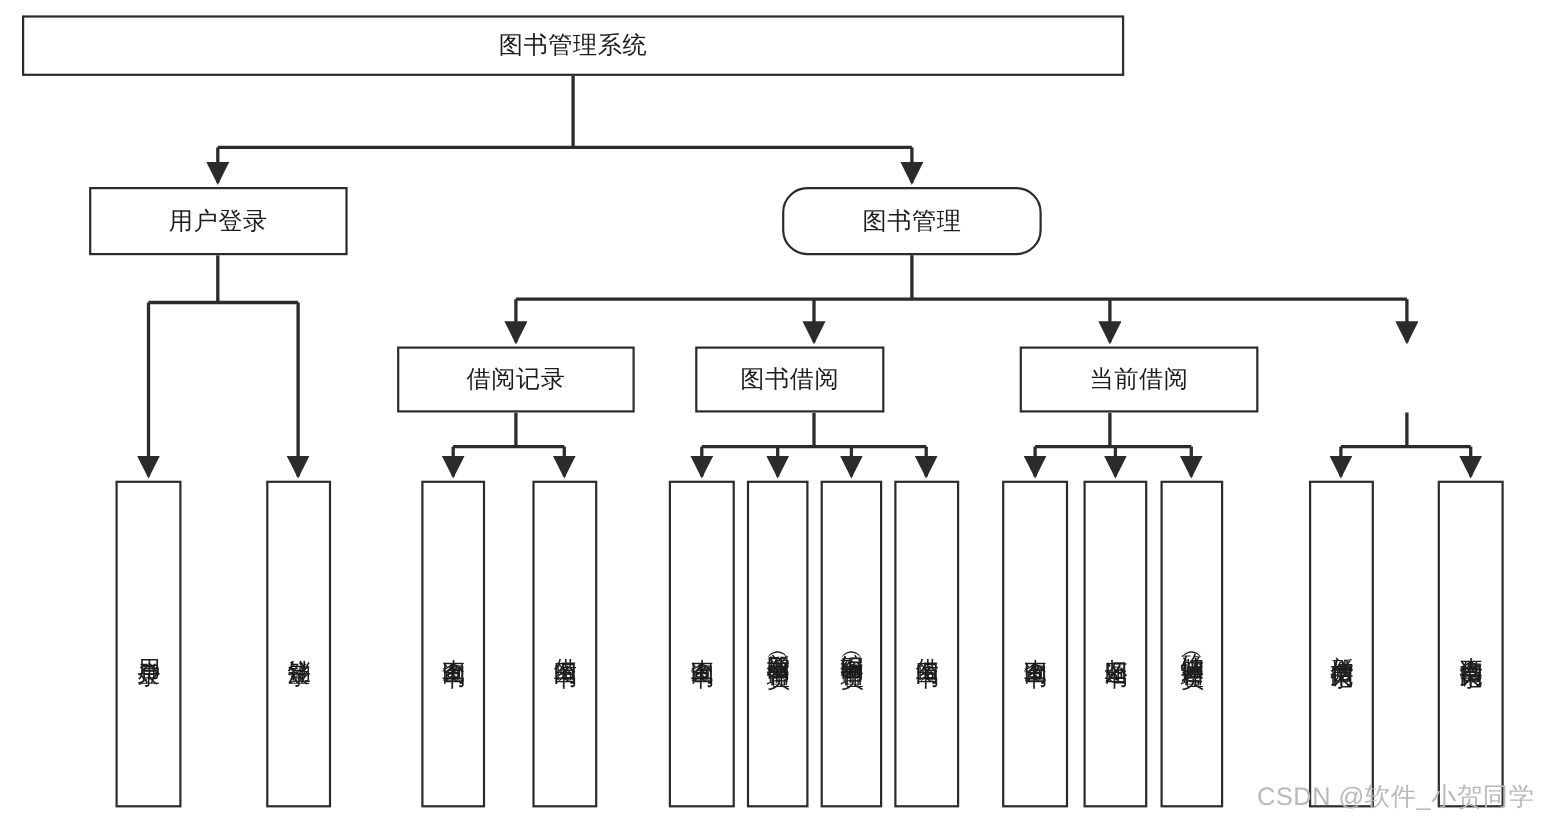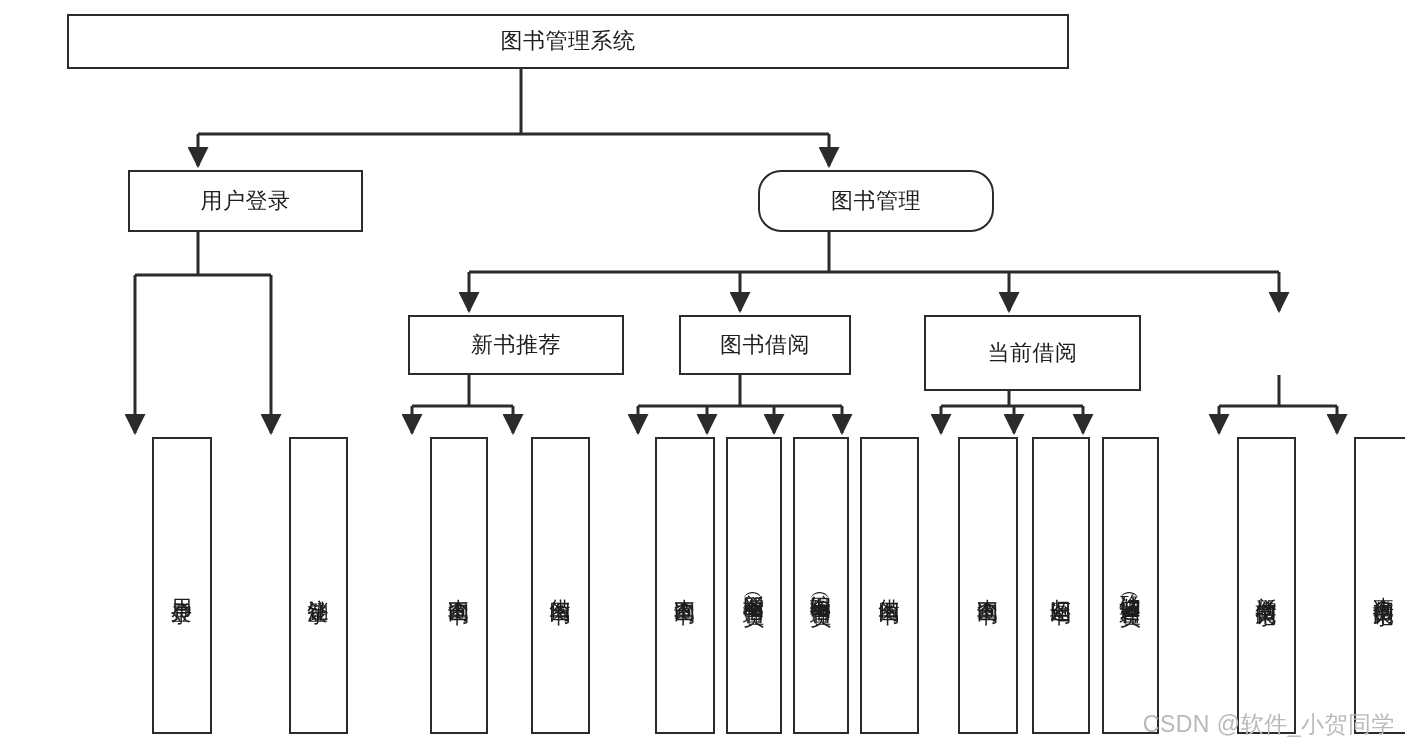--- a/index.html
+++ b/index.html
@@ -33,21 +33,20 @@
     background: #ffffff;
     color: #1d1d1d;
     display: flex;
     align-items: center;
     justify-content: center;
     text-align: center;
     font-size: 22px;
     line-height: 1.12;
     letter-spacing: 0.5px;
     z-index: 2;
-    margin-left: 47px;
   }
   .node.horiz {
     writing-mode: horizontal-tb;
   }
   .node.vert {
     writing-mode: vertical-rl;
     text-orientation: upright;
     font-size: 21px;
     letter-spacing: 2px;
     line-height: 1.0;
@@ -129,26 +128,26 @@
   </div>
 
   <div class="node horiz" style="left:81px; top:170px; width:235px; height:62px;">
     <span>用户登录</span>
   </div>
   <div class="node horiz" style="left:711px; top:170px; width:236px; height:62px;border-radius:23px;">
     <span>图书管理</span>
   </div>
 
   <div class="node horiz" style="left:361px; top:315px; width:216px; height:60px;">
-    <span>新书推荐</span>
+    <span>借阅记录</span>
   </div>
   <div class="node horiz" style="left:632px; top:315px; width:172px; height:60px;">
     <span>图书借阅</span>
   </div>
-  <div class="node horiz" style="left:877px; top:315px; width:217px; height:76px;">
+  <div class="node horiz" style="left:927px; top:315px; width:217px; height:60px;">
     <span>当前借阅</span>
   </div>
 
   <div class="node vert" style="left:105px; top:437px; width:60px; height:297px;">
     <span>用户登录</span>
   </div>
   <div class="node vert" style="left:242px; top:437px; width:59px; height:297px;">
     <span>注销登录</span>
   </div>
   <div class="node vert" style="left:383px; top:437px; width:58px; height:297px;">

